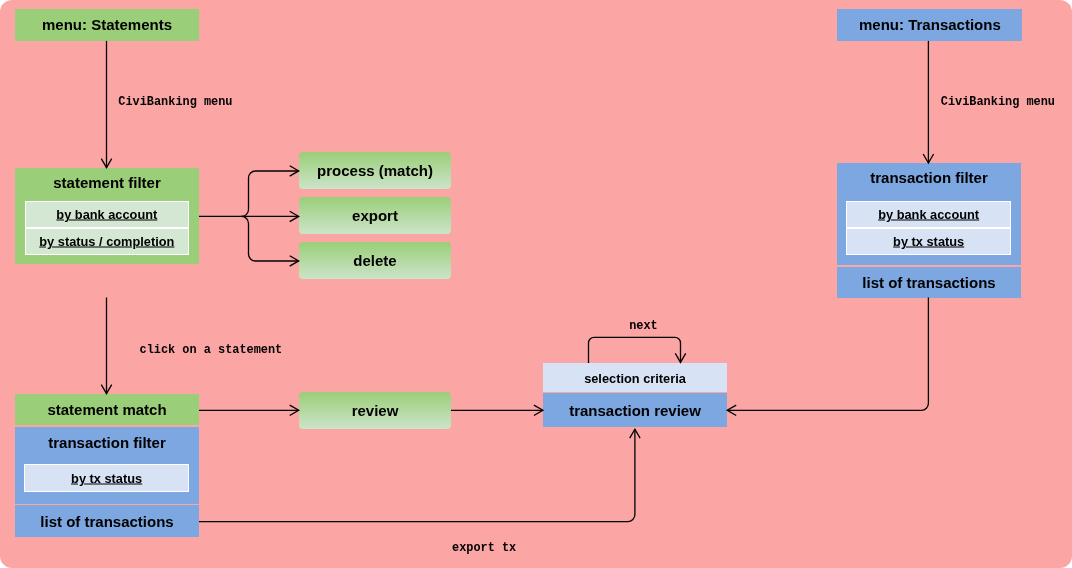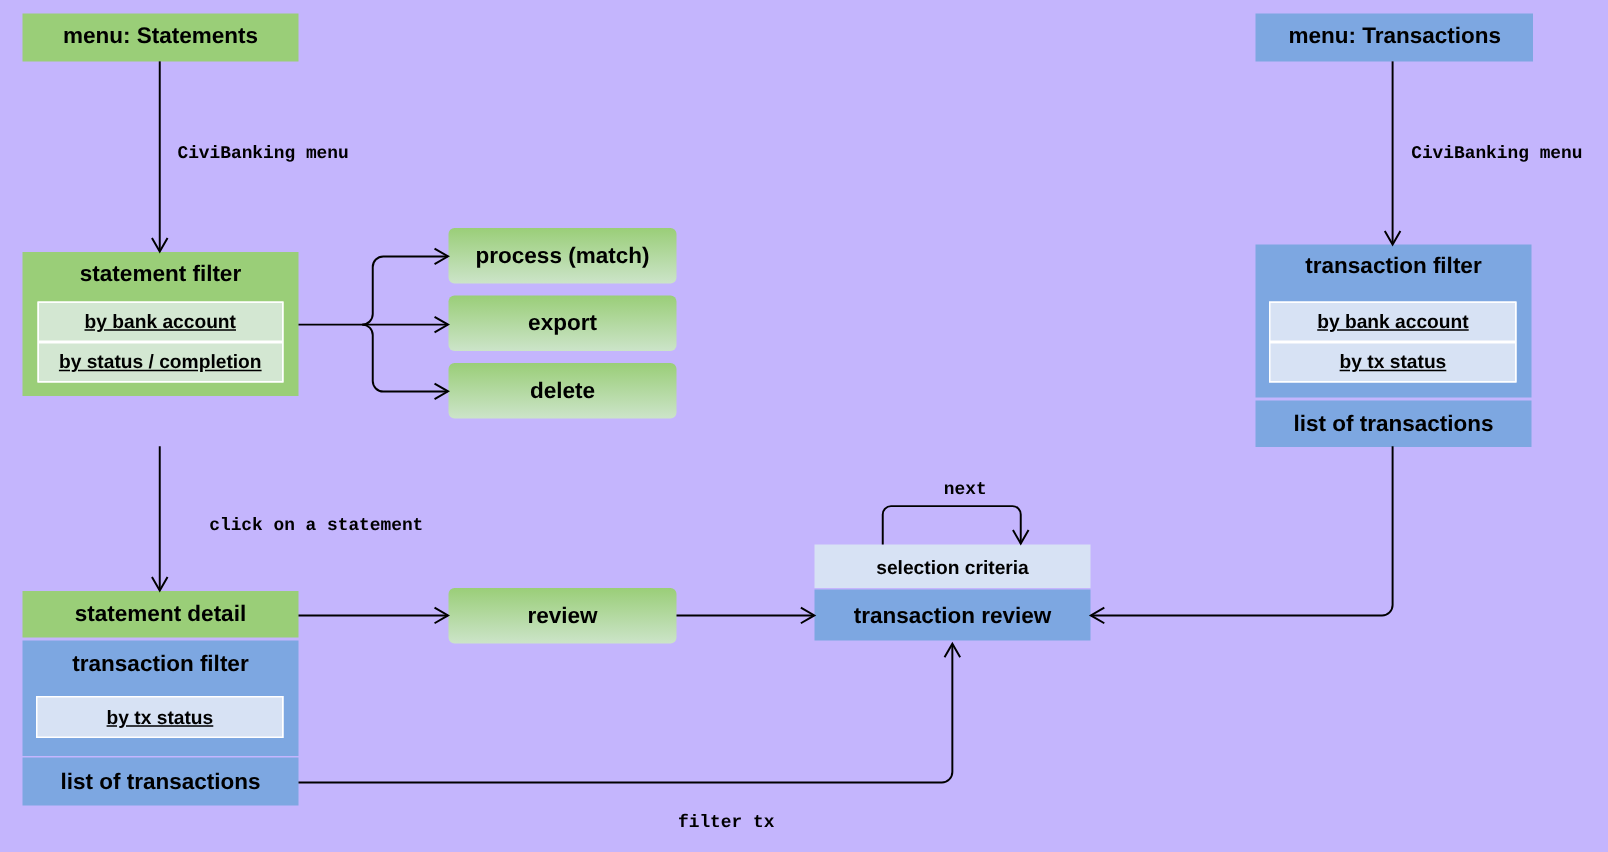--- a/index.html
+++ b/index.html
@@ -1,20 +1,20 @@
 <!DOCTYPE html>
 <html><head>
 <meta charset="utf-8">
 <title>CiviBanking flow</title>
 <style>
   html,body{margin:0;padding:0;background:#ffffff;}
   *{-webkit-font-smoothing:antialiased;-moz-osx-font-smoothing:grayscale;}
   body{width:1072px;height:568px;overflow:hidden;
        font-family:"Liberation Sans",sans-serif;}
-  #stage{position:relative;width:1072px;height:568px;background:#c4b5fd;}
+  #stage{position:relative;width:1072px;height:568px;background:#fca5a5;border-radius:12px;}
   .node{position:absolute;box-sizing:border-box;display:flex;align-items:center;
         justify-content:center;text-align:center;color:#000;
         font-family:"Liberation Sans",sans-serif;font-weight:bold;
         font-size:15px;line-height:1;letter-spacing:0px;}
   .node > span{transform:translateY(0px);}
   .green{background:#9ACE78;}
   .blue{background:#7DA7E1;}
   .lgreen{background:#D3E7D2;}
   .lblue{background:#D7E2F4;}
   .gradg{background:linear-gradient(to bottom,#9ACE78 0%,#CCE4C9 100%);
@@ -76,21 +76,21 @@
     </div>
     <div class="node lblue subitem" style="flex:1 1 0;">
       <span>by tx status</span>
     </div>
   </div>
   <div class="node blue" style="left:837px;top:266.7px;width:184px;height:31.3px;">
     <span>list of transactions</span>
   </div>
 
   <div class="node green" style="left:15px;top:393.9px;width:184px;height:31.6px;">
-    <span>statement detail</span>
+    <span>statement match</span>
   </div>
   <div class="node blue" style="left:15px;top:427.2px;width:184px;height:76.4px;align-items:flex-start;padding-top:8.2px;">
     <span>transaction filter</span>
   </div>
   <div class="sublist" style="left:24.2px;top:464.3px;width:164.9px;height:27.7px;">
     <div class="node lblue subitem" style="flex:1 1 0;">
       <span>by tx status</span>
     </div>
   </div>
   <div class="node blue" style="left:15px;top:505.4px;width:184px;height:31.4px;">
@@ -105,21 +105,21 @@
     <span style="transform:translateY(1.7px);">selection criteria</span>
   </div>
   <div class="node blue" style="left:543px;top:393.1px;width:184px;height:33.9px;">
     <span>transaction review</span>
   </div>
 
   <div class="edgelabel" style="left:118.3px;top:97px;">CiviBanking menu</div>
   <div class="edgelabel" style="left:940.8px;top:97px;">CiviBanking menu</div>
   <div class="edgelabel" style="left:139.5px;top:345.3px;">click on a statement</div>
   <div class="edgelabel" style="left:629.2px;top:320.5px;">next</div>
-  <div class="edgelabel" style="left:452px;top:543px;">filter tx</div>
+  <div class="edgelabel" style="left:452px;top:543px;">export tx</div>
 
   <svg class="edges" viewBox="0 0 1072 568">
 
     <path d="M106.5,40.9 L106.5,167.4"></path>
     <path class="head" d="M101.3,158.7 L106.5,167.7 L111.7,158.7"></path>
 
     <path d="M928.4,40.9 L928.4,162.7"></path>
     <path class="head" d="M923.2,154 L928.4,163 L933.6,154"></path>
 
     <path d="M199,216.4 L298.4,216.4"></path>

